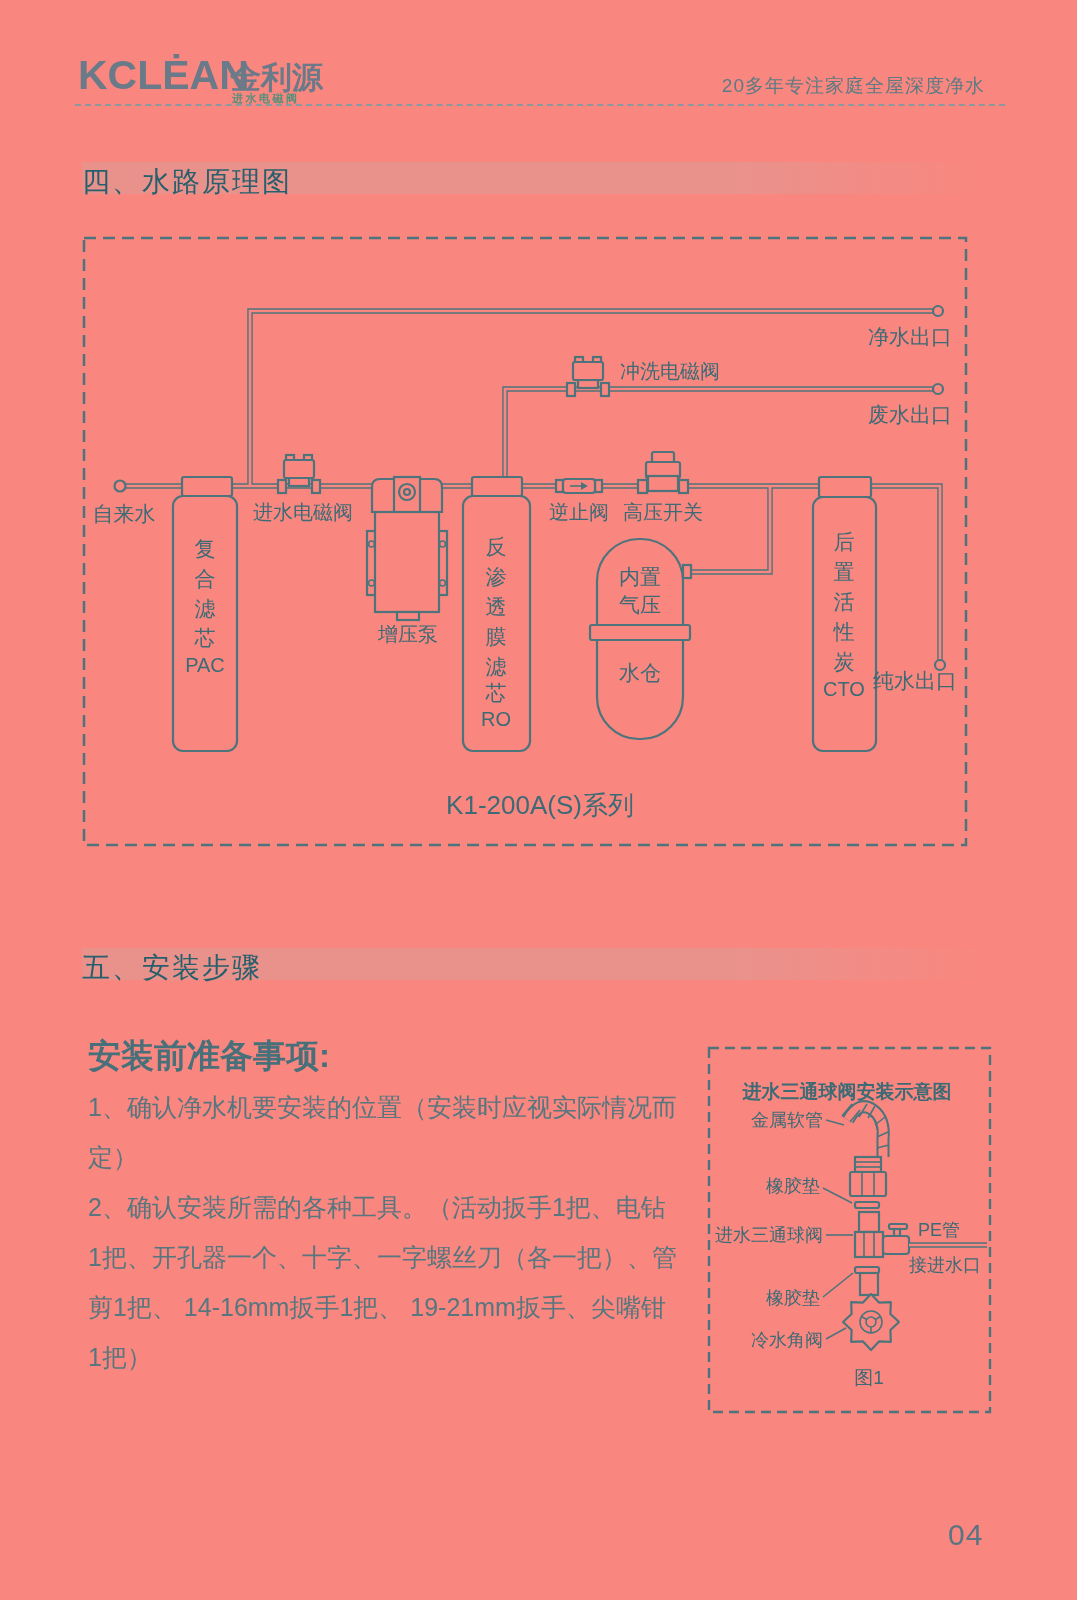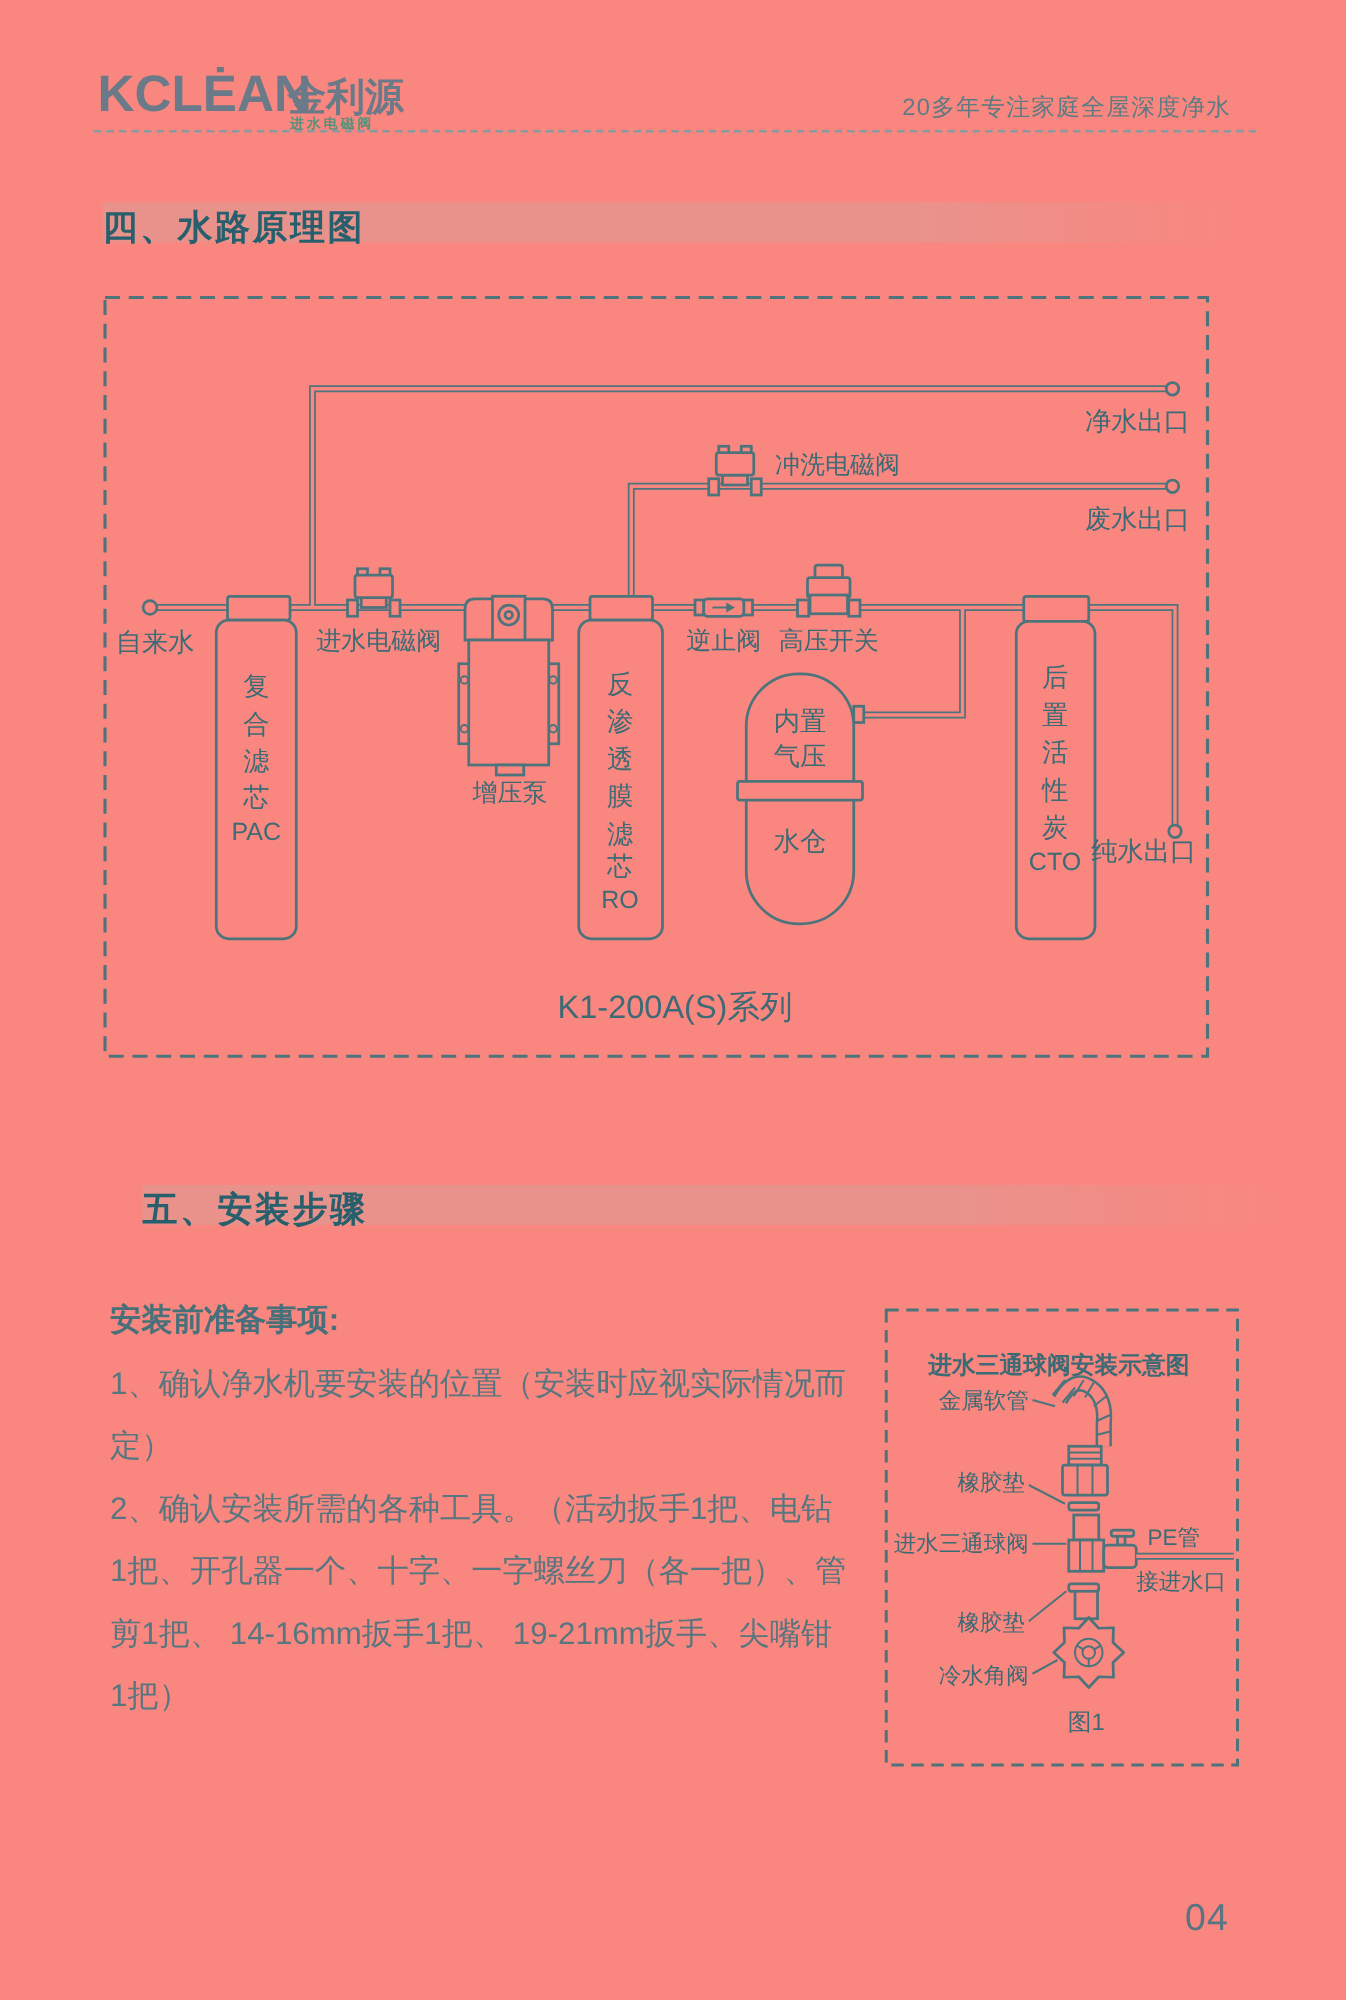--- a/index.html
+++ b/index.html
@@ -13,39 +13,39 @@
   
   .logo-en{left:78px;top:52px;font-size:41px;font-weight:bold;color:#6b7a88;letter-spacing:0px;}
   .logo-cn{left:230px;top:57px;font-size:31px;font-weight:bold;color:#6b7a88;}
   .logo-sub{left:232px;top:91px;font-size:11px;color:#55907c;letter-spacing:2.5px;font-weight:bold;}
   .tagline{right:92px;top:73px;font-size:19px;color:#5c7b84;letter-spacing:1px;}
   .rule{left:75px;right:72px;top:104px;border-top:2px dashed #8a99a0;height:0;}
   
   .secbar{
     left:82px;width:905px;height:32px;
     background:linear-gradient(90deg,#e9928c 0%,#e9928c 72%,rgba(233,146,140,0) 100%);
-    color:#275f6c;font-size:28px;font-weight:bold;line-height:40px;
+    color:#275f6c;font-size:28px;font-weight:normal;line-height:40px;
     letter-spacing:2px;box-sizing:border-box;
   }
   .secbar.s4{top:162px;}
-  .secbar.s5{top:948px;margin-left:32px;}
+  .secbar.s5{top:948px;}
   
   svg text{fill:#3c6b76;font-family:"Liberation Sans","DejaVu Sans",sans-serif;}
   .pipe-o{fill:none;stroke:#4d747d;stroke-width:5.5;}
   .pipe-i{fill:none;stroke:#f9877f;stroke-width:2.7;}
   .comp{fill:#f9877f;stroke:#4d747d;stroke-width:2.2;}
   .thin{fill:none;stroke:#4d747d;stroke-width:1.6;}
   .dash{fill:none;stroke:#4d747d;stroke-width:2.5;stroke-dasharray:12 7;}
   .dash2{fill:none;stroke:#4d747d;stroke-width:2.4;stroke-dasharray:10 6;}
   .lbl{font-size:21px;}
   .lbl-s{font-size:18px;}
   .vert{font-size:21px;text-anchor:middle;}
   
   .install{left:88px;top:1030px;width:615px;color:#57767f;font-size:25px;line-height:50px;}
-  .install .hd{font-size:25px;font-weight:bold;color:#47707a;line-height:52px;}
+  .install .hd{font-size:33px;font-weight:bold;color:#47707a;line-height:52px;}
   
   .pagenum{left:948px;top:1518px;font-size:30px;color:#5a7483;letter-spacing:1px;}
 </style>
 </head>
 <body>
 
 <div class="abs logo-en">KCLĖAN</div>
 <div class="abs logo-cn">金利源</div>
 <div class="abs logo-sub">进水电磁阀</div>
 <div class="abs tagline">20多年专注家庭全屋深度净水</div>

